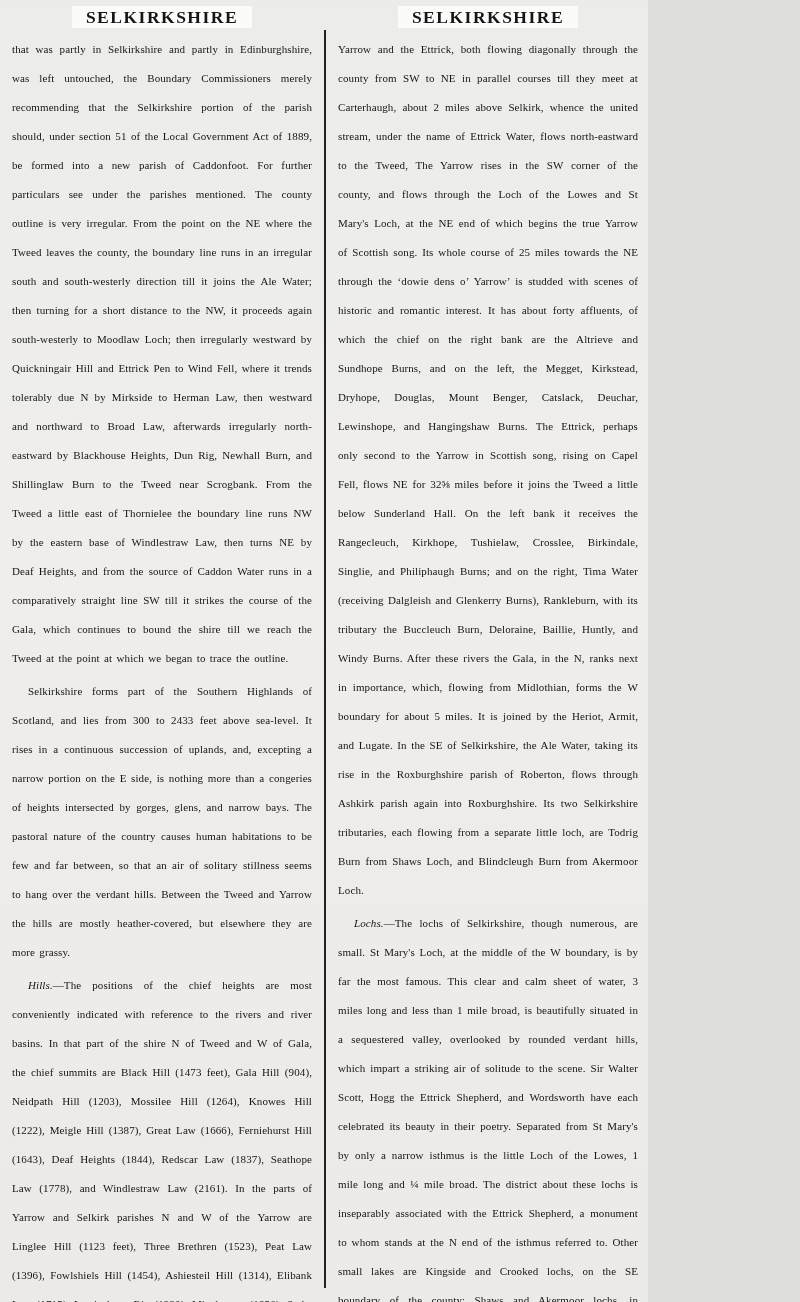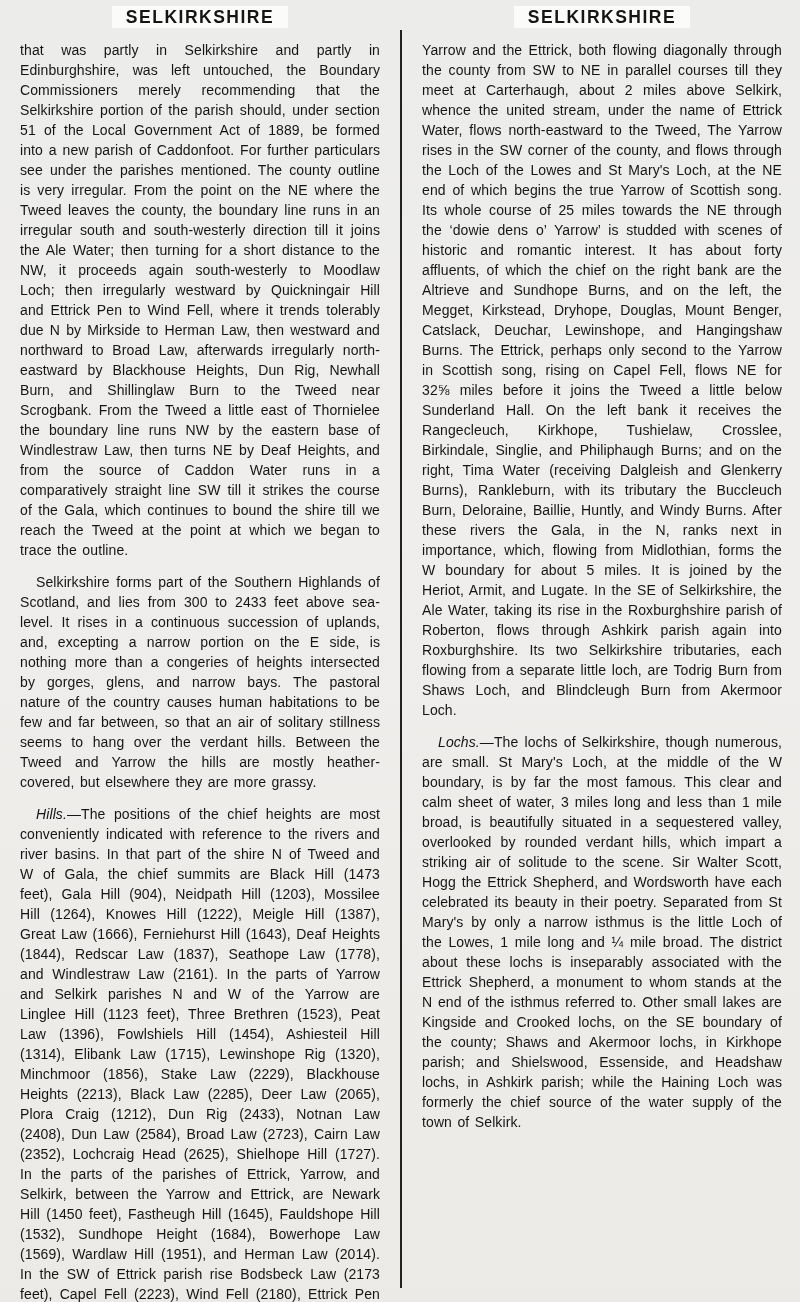--- a/index.html
+++ b/index.html
@@ -2,25 +2,25 @@
 <html lang="en"><head>
 <meta charset="utf-8">
 <style>
   html, body {
     margin: 0;
     padding: 0;
     background: #dededc;
   }
   .page {
     position: relative;
-    width: 800px;
+    width: 648px;
     height: 1302px;
     box-sizing: border-box;
     background: linear-gradient(180deg, #ececea 0%, #efeeec 40%, #eceae7 100%);
-    font-family: Liberation Sans, sans-serif;
+    font-family: Liberation Serif, serif;
     color: #151515;
     overflow: hidden;
     display: flex;
     padding: 2px 6px 0 8px;
   }
   .col {
     flex: 1 1 0;
     min-width: 0;
   }
   .col-header {
@@ -33,23 +33,23 @@
     font-weight: bold;
     letter-spacing: 1.5px;
     line-height: 22px;
   }
   .divider {
     width: 2px;
     background: #222;
     margin: 28px 8px 14px 8px;
   }
   p.body-para {
-    margin: 12px;
-    font-size: 14px;
-    line-height: 20px;
+    margin: 4px;
+    font-size: 11px;
+    line-height: 29px;
     text-align: justify;
     text-justify: inter-word;
     letter-spacing: 0.1px;
     word-spacing: 1.5px;
   }
   p.body-para.indent { text-indent: 16px; }
   .lead-label { font-style: italic; }
 </style>
 </head>
 <body>

